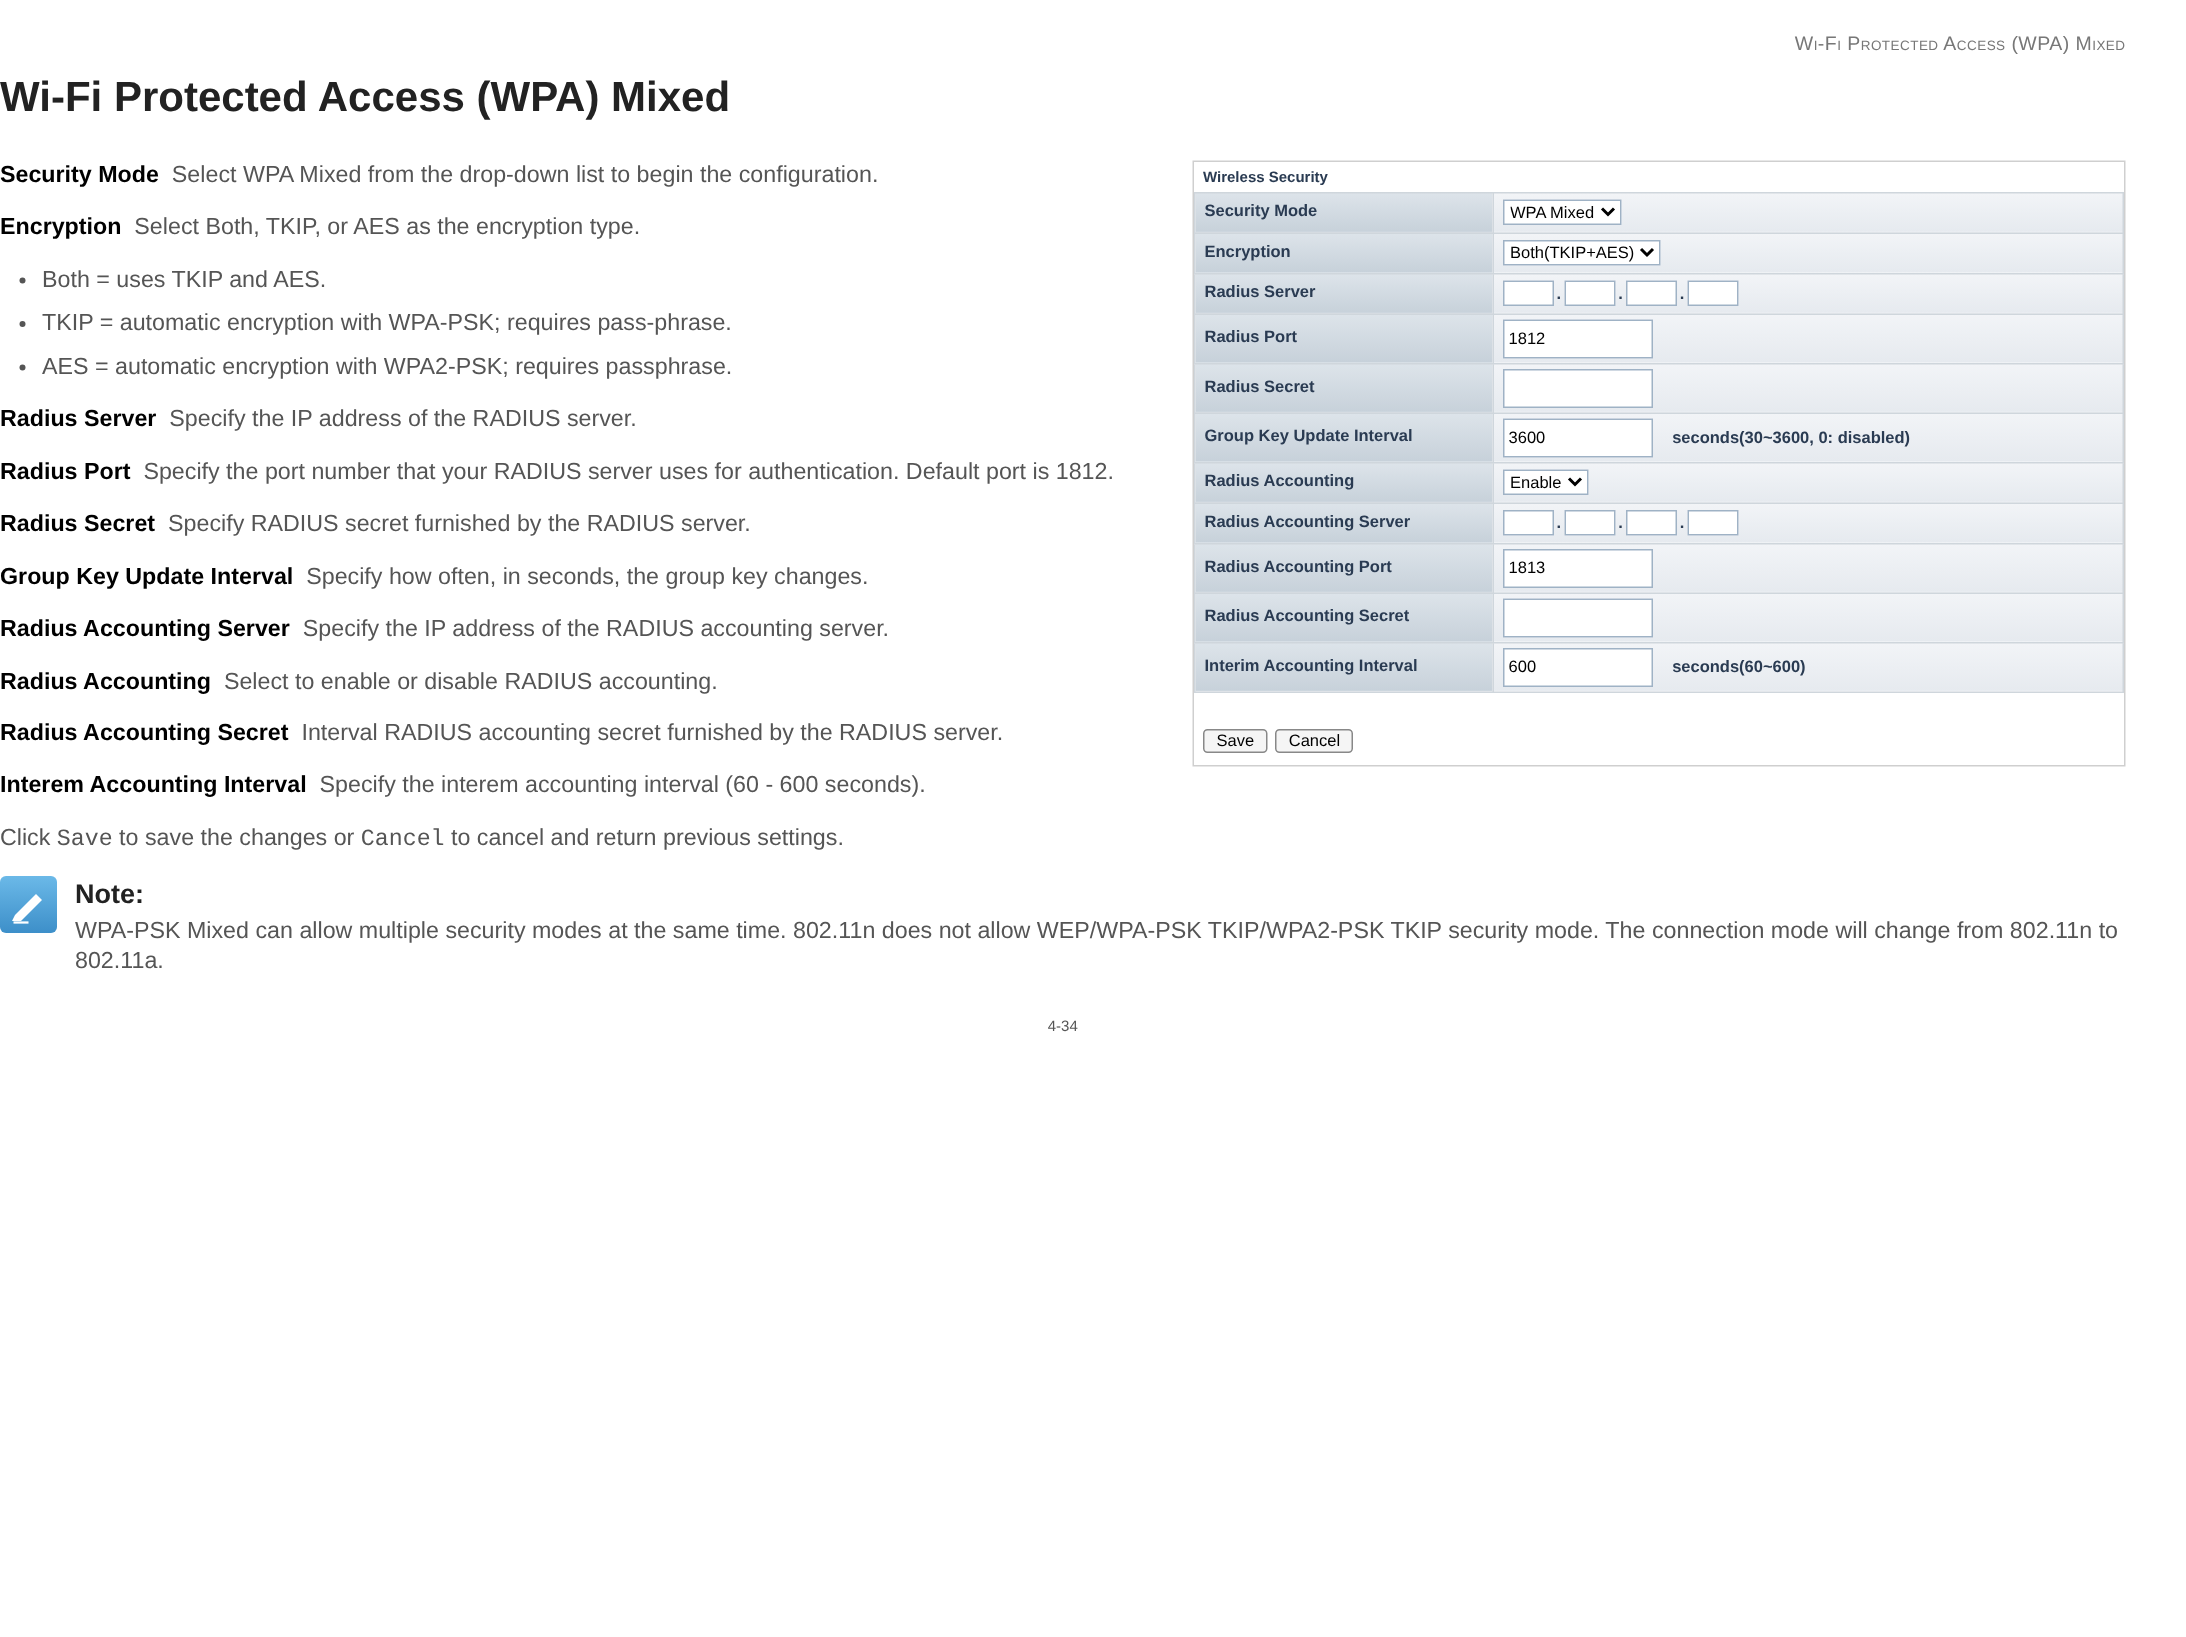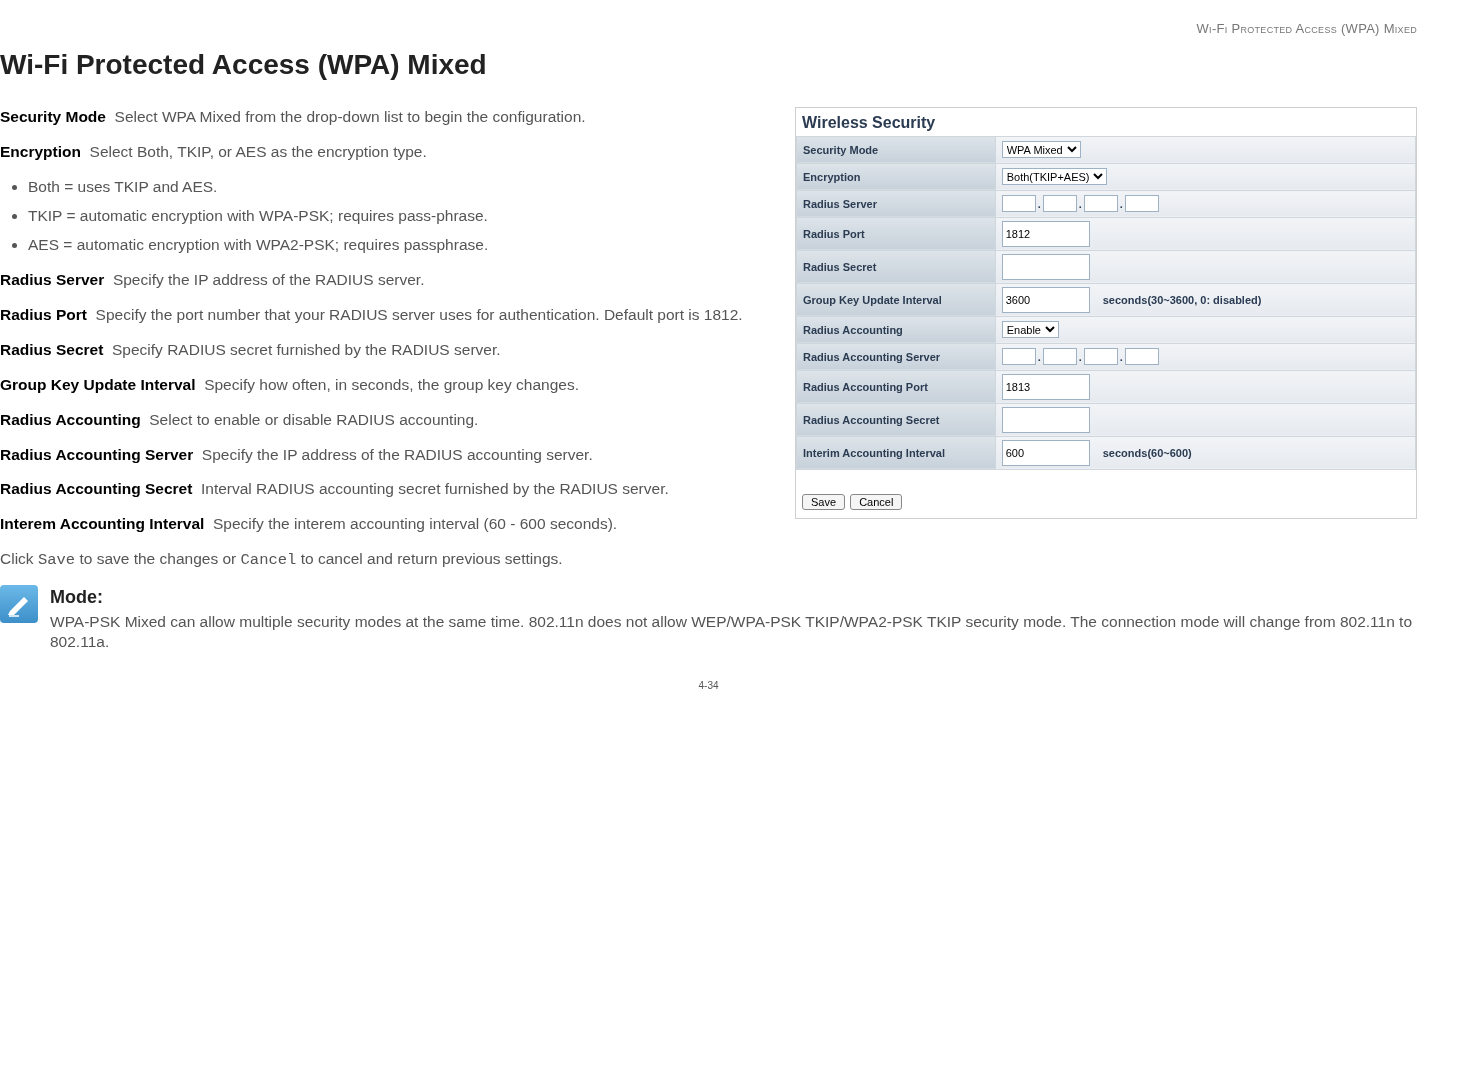--- a/index.html
+++ b/index.html
@@ -33,21 +33,21 @@
     width: 620px;
     margin: 0 0 12px 18px;
     border: 1px solid #cfcfcf;
     background: #fff;
     font-size: 11px;
     font-family: Tahoma, Arial, sans-serif;
     color: #2a3b52;
   }
   .figure .section-title {
     font-weight: bold;
-    font-size: 16px;
+    font-size: 10px;
     color: #2a3b52;
     padding: 4px 6px 2px 6px;
   }
   .figure table {
     width: 100%;
     border-collapse: collapse;
     table-layout: fixed;
   }
   .figure td {
     border: 1px solid #cfd6dc;
@@ -66,21 +66,21 @@
     margin-left: 24px;
   }
   .figure select, .figure input[type=text] {
     font-size: 11px;
     font-family: Tahoma, Arial, sans-serif;
     border: 1px solid #9fb2c5;
     background: #fff;
     height: 17px;
     box-sizing: border-box;
   }
-  .figure input.num { width: 88px; padding: 12px 3px; }
+  .figure input.num { width: 100px; padding: 12px 3px; }
   .figure input.oct { width: 34px; text-align:left; padding:0 2px;}
   .figure .dot { margin: 0 2px; font-weight:bold;}
   .figure .hint { color:#2a3b52; font-weight:bold; margin-left:10px; }
   .figure .btn-row {
     padding: 24px 6px 8px 6px;
   }
   .figure button.uibtn {
     font-size: 11px;
     font-family: Tahoma, Arial, sans-serif;
     background: #f5f5f5;
@@ -240,25 +240,25 @@
 
   <p class="para">
     <span class="term">Radius Secret</span>&nbsp;&nbsp;<span>Specify RADIUS secret furnished by the RADIUS server.</span>
   </p>
 
   <p class="para">
     <span class="term">Group Key Update Interval</span>&nbsp;&nbsp;<span>Specify how often, in seconds, the group key changes.</span>
   </p>
 
   <p class="para">
+    <span class="term">Radius Accounting Server</span>&nbsp;&nbsp;<span>Specify the IP address of the RADIUS accounting server.</span>
+  </p>
+
+  <p class="para">
     <span class="term">Radius Accounting</span>&nbsp;&nbsp;<span>Select to enable or disable RADIUS accounting.</span>
-  </p>
-
-  <p class="para">
-    <span class="term">Radius Accounting Server</span>&nbsp;&nbsp;<span>Specify the IP address of the RADIUS accounting server.</span>
   </p>
 
 
   <p class="para">
     <span class="term">Radius Accounting Secret</span>&nbsp;&nbsp;<span>Interval RADIUS accounting secret furnished by the RADIUS server.</span>
   </p>
 
   <p class="para">
     <span class="term">Interem Accounting Interval</span>&nbsp;&nbsp;<span>Specify the interem accounting interval (60 - 600 seconds).</span>
   </p>
@@ -268,20 +268,20 @@
   </p>
 
   <div class="note-block">
     <div class="note-icon">
       <svg width="30" height="30" viewBox="0 0 30 30">
         <polygon points="6,22 20,8 24,12 10,26 4,26" fill="#ffffff"></polygon>
         <line x1="5" y1="27" x2="15" y2="27" stroke="#ffffff" stroke-width="1.5"></line>
       </svg>
     </div>
     <div class="note-text">
-      <div class="note-title">Mode:</div>
+      <div class="note-title">Note:</div>
       <div>WPA-PSK Mixed can allow multiple security modes at the same time. 802.11n does not allow WEP/WPA-PSK TKIP/WPA2-PSK TKIP security mode. The connection mode will change from 802.11n to 802.11a.</div>
     </div>
   </div>
 
 </div>
 
 <div class="page-footer">4-34</div>
 
 </body></html>

